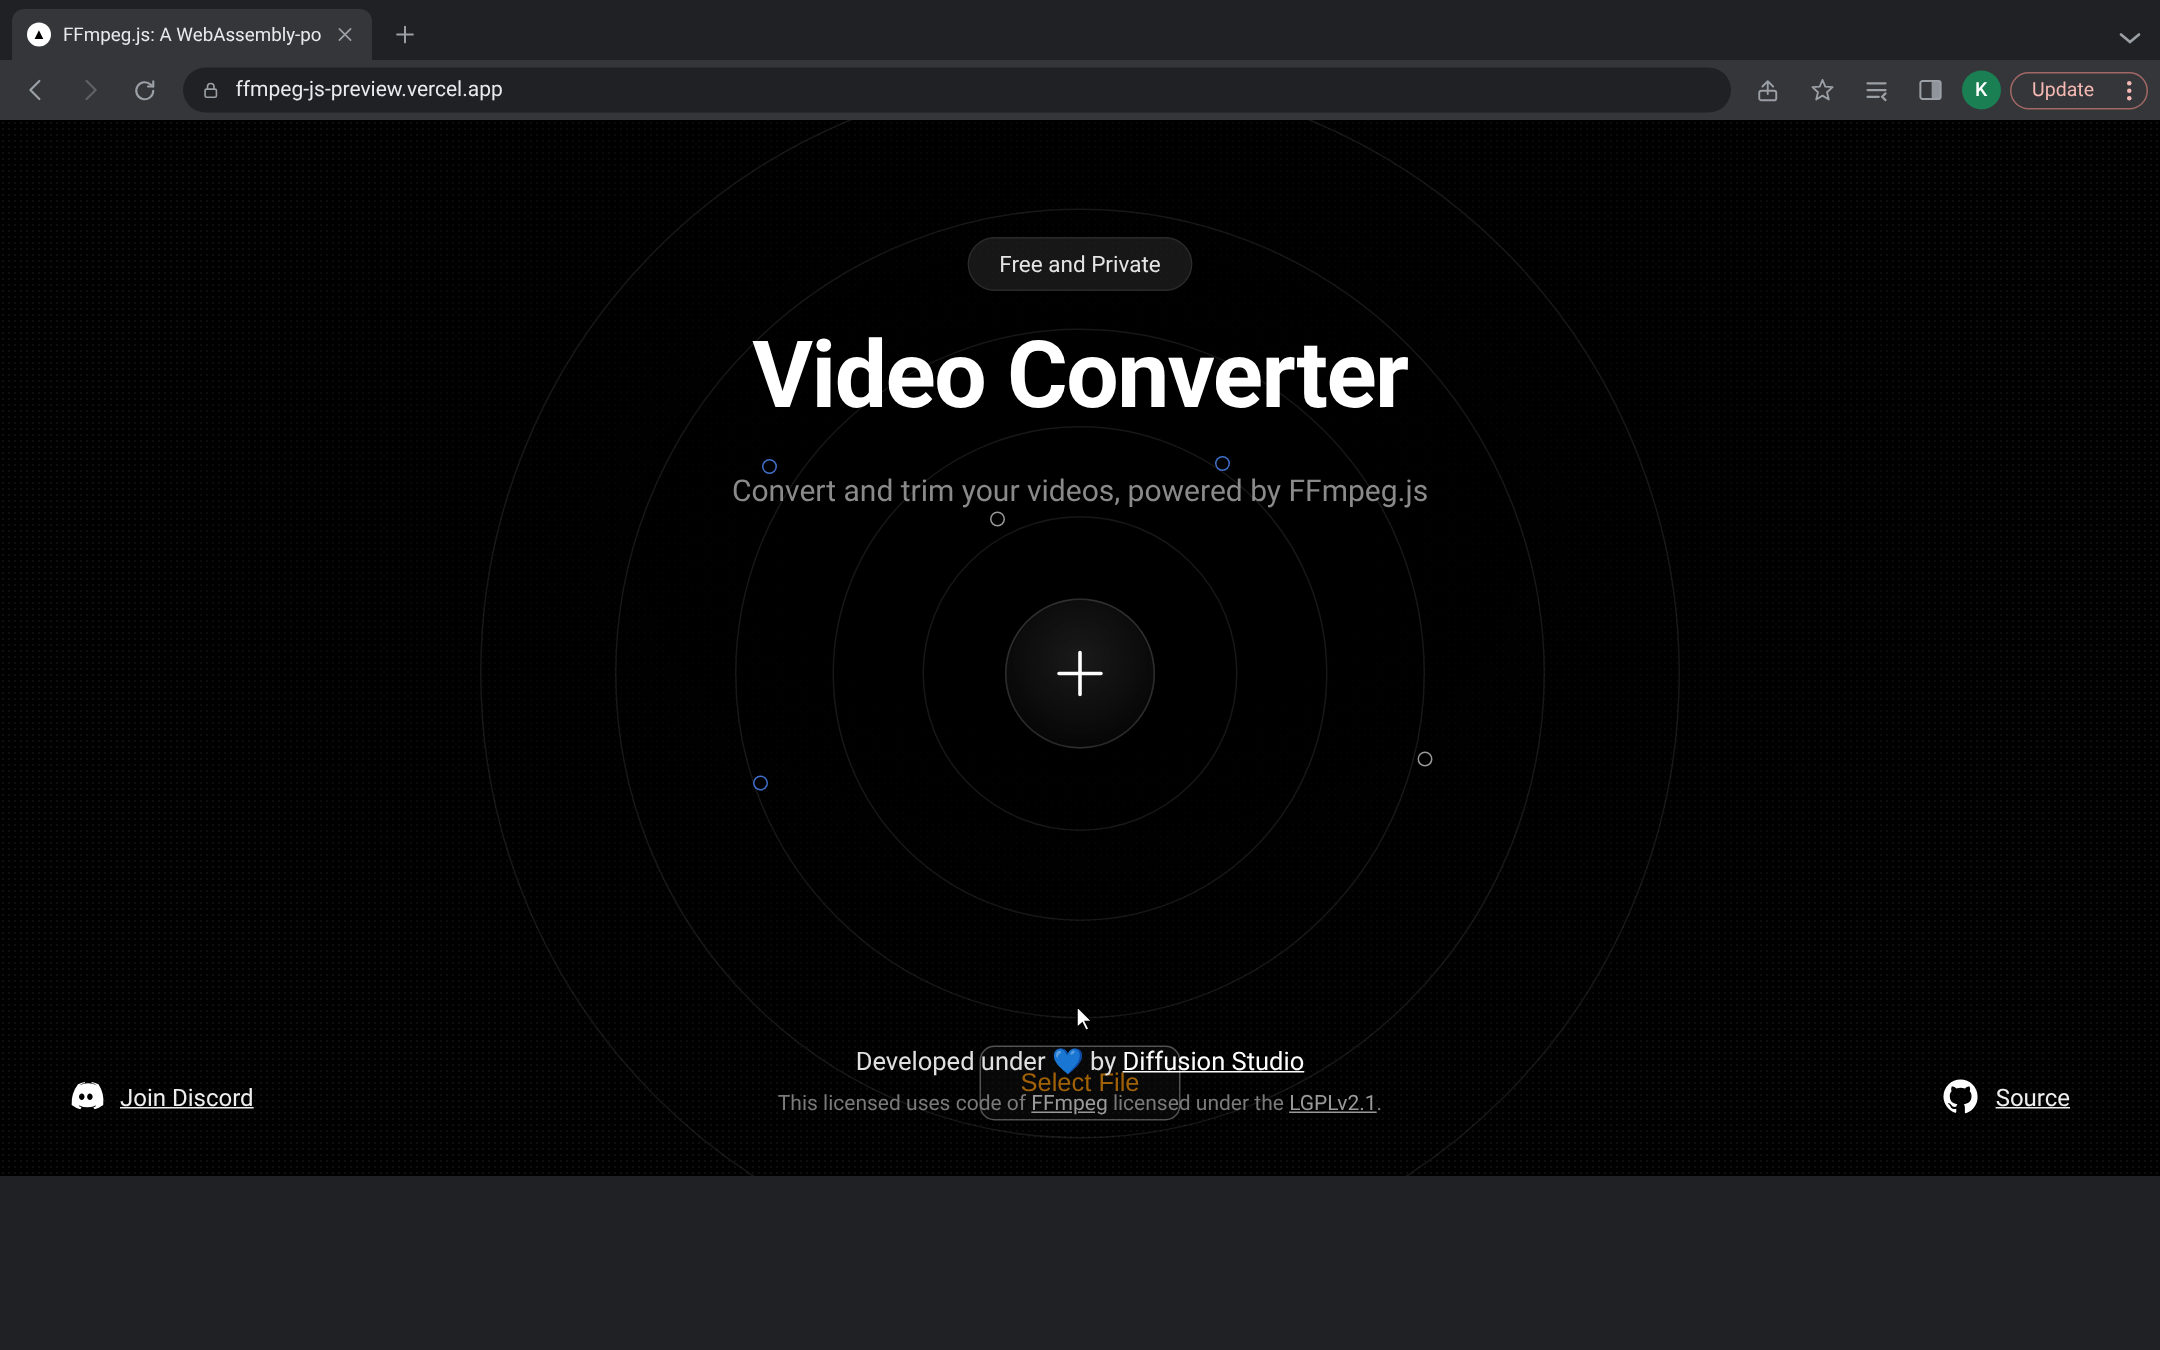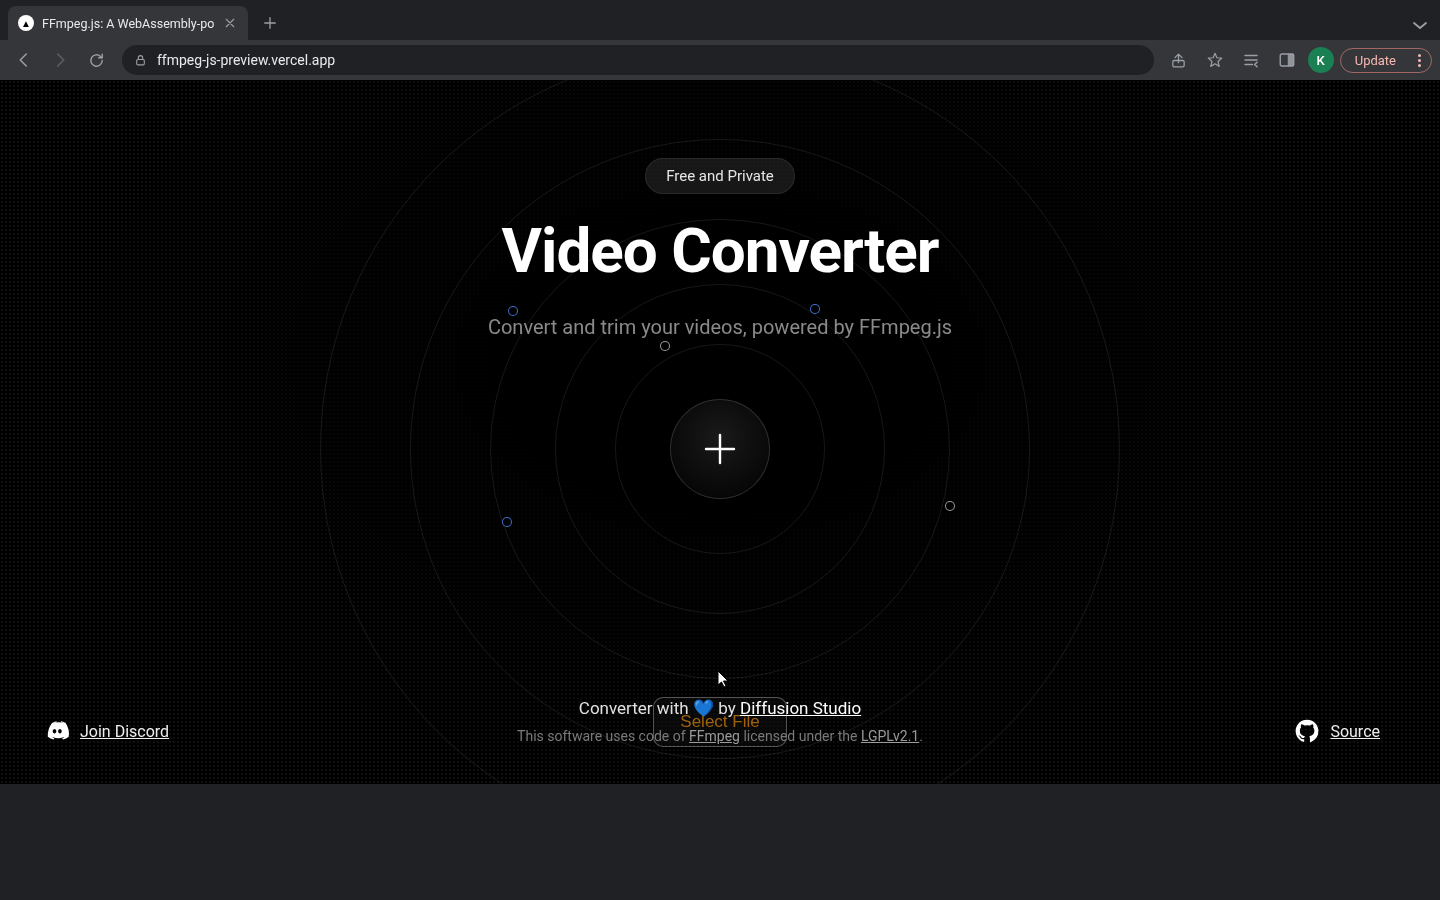--- a/index.html
+++ b/index.html
@@ -186,24 +186,24 @@
       <span>Select File</span>
     </button>
 
     <svg class="cursor" width="16" height="20" viewBox="0 0 16 20">
       <path d="M2 2 L2 16 L5.5 13 L8 18 L10 17 L7.5 12 L12 12 Z" fill="#fff" stroke="#000" stroke-width="1"></path>
     </svg>
   </div>
 
   <div class="footer">
     <div class="line1">
-      <span>Converter with </span><span>💙</span><span> by </span><a href="#">Diffusion Studio</a>
+      <span>Developed under </span><span>💙</span><span> by </span><a href="#">Diffusion Studio</a>
     </div>
     <div class="line2">
-      <span>This software uses code of </span><a href="#">FFmpeg</a><span> licensed under the </span><a href="#">LGPLv2.1</a><span>.</span>
+      <span>This licensed uses code of </span><a href="#">FFmpeg</a><span> licensed under the </span><a href="#">LGPLv2.1</a><span>.</span>
     </div>
   </div>
 
   <a class="corner left" href="#">
     <svg viewBox="0 0 24 24" fill="#fff">
         <path d="M20 4.5A18 18 0 0 0 15.9 3l-.3.6a14 14 0 0 1 3.6 1.6 13 13 0 0 0-11 0A14 14 0 0 1 11.8 3.6L11.5 3A18 18 0 0 0 7.4 4.5 19 19 0 0 0 3.5 17.2a18 18 0 0 0 5.3 2.7l.8-1.2a10 10 0 0 1-1.8-.9l.4-.3a12 12 0 0 0 10 0l.4.3a10 10 0 0 1-1.8.9l.8 1.2a18 18 0 0 0 5.3-2.7A19 19 0 0 0 20 4.5ZM9.7 14.2c-.9 0-1.7-.9-1.7-2s.8-2 1.7-2 1.7.9 1.7 2-.8 2-1.7 2Zm5 0c-.9 0-1.7-.9-1.7-2s.8-2 1.7-2 1.7.9 1.7 2-.8 2-1.7 2Z"></path>
       </svg>
     <span>Join Discord</span>
   </a>
 

